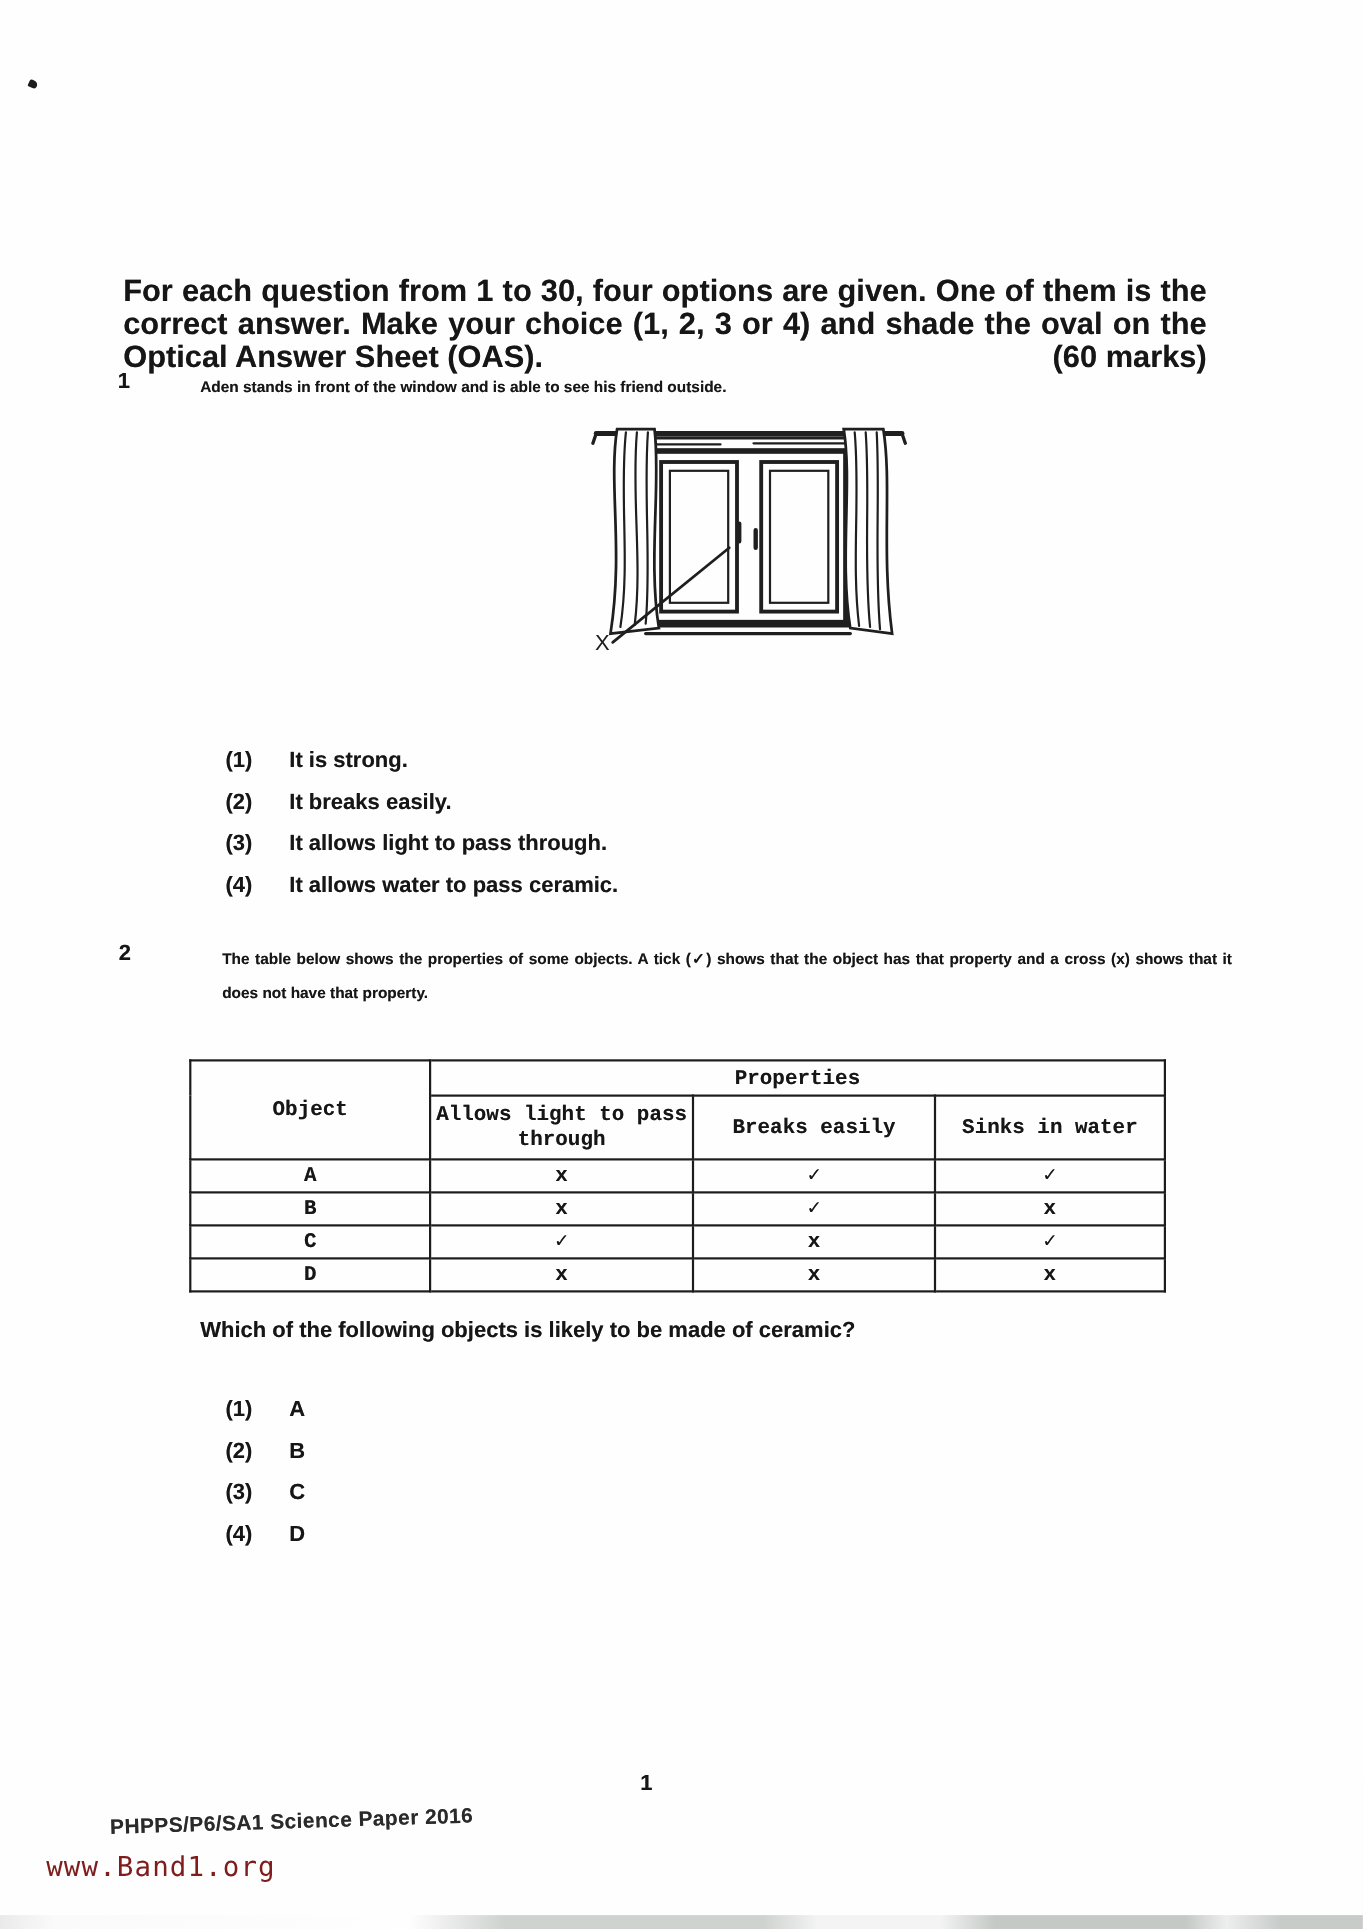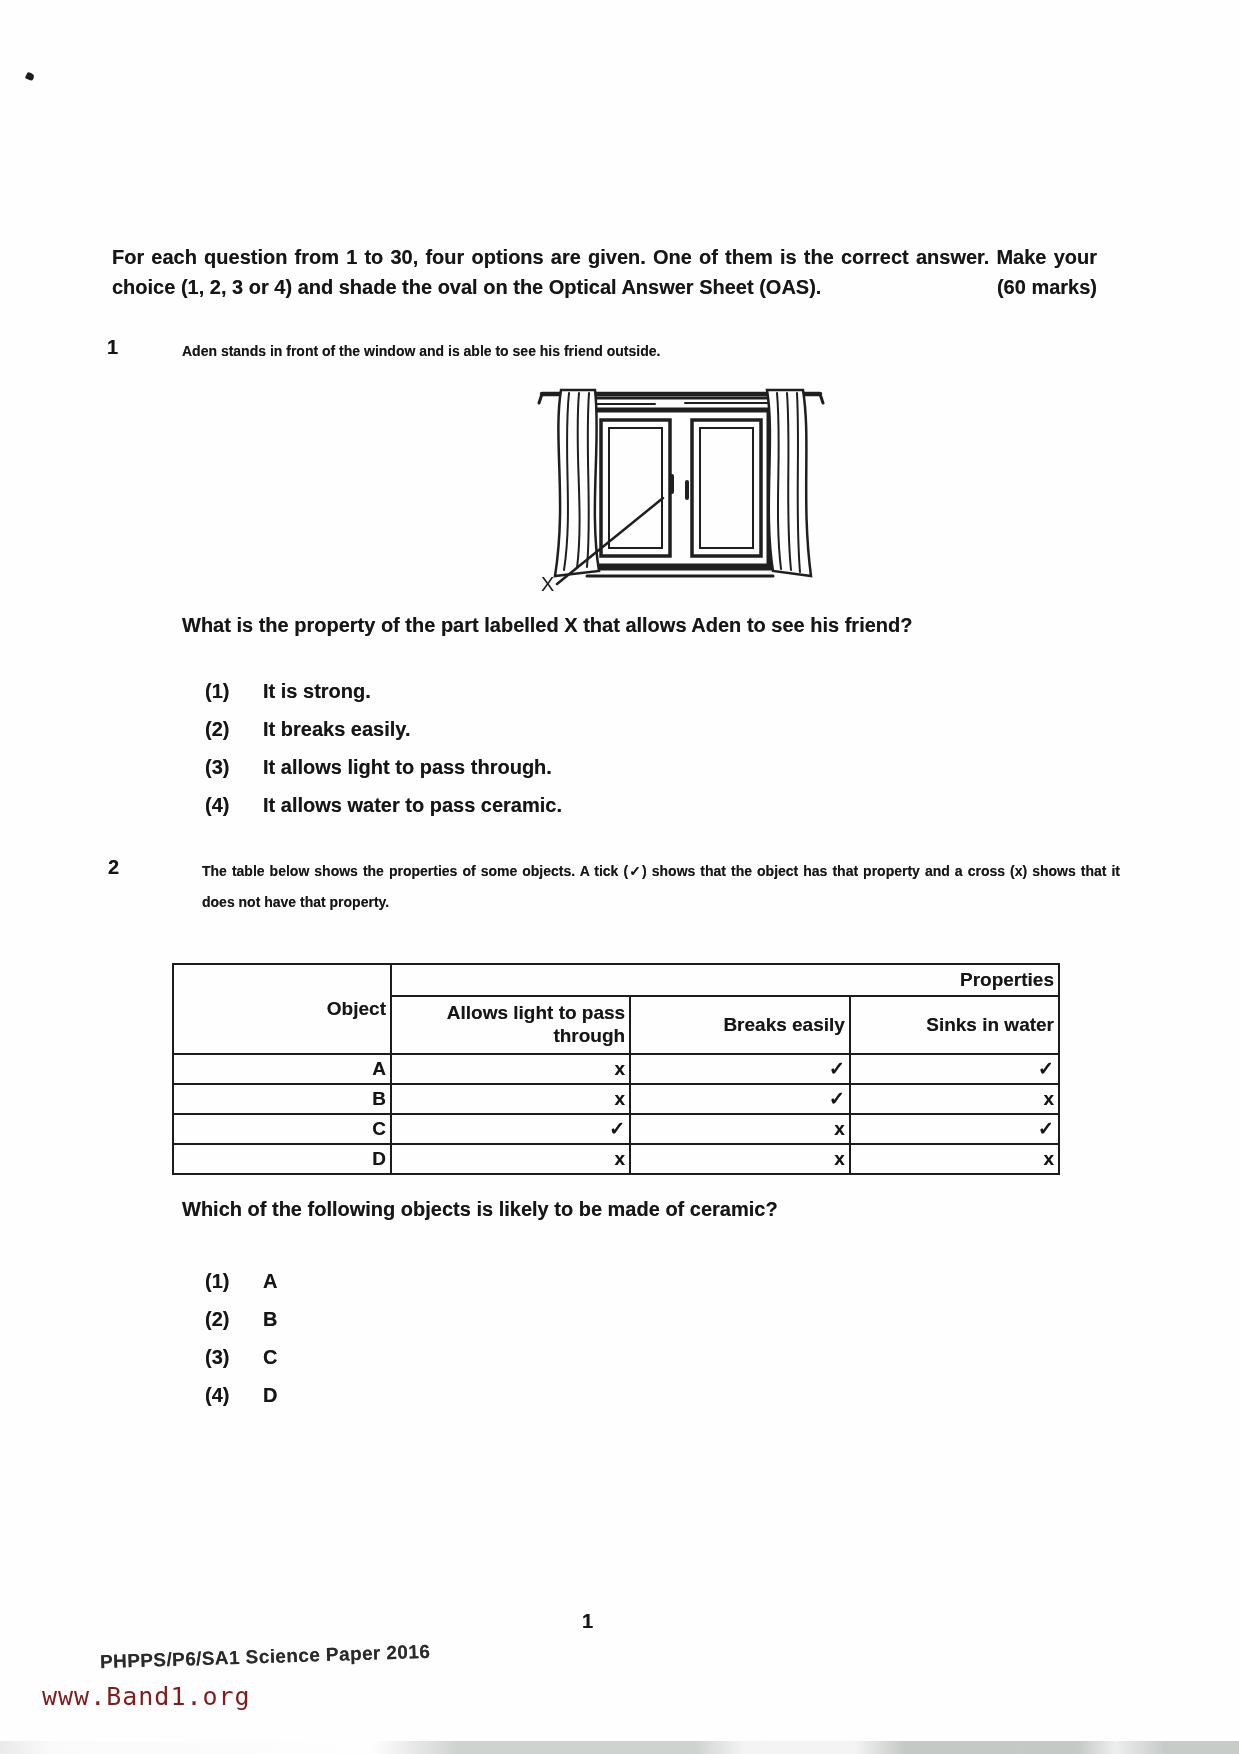--- a/index.html
+++ b/index.html
@@ -12,39 +12,39 @@
     font-family:"Liberation Sans",sans-serif;
     color:#161616;
   }
   .scan-text{
     font-weight:bold;
     text-shadow:0 0 .6px rgba(20,20,20,.55);
   }
   
   .instructions{
     position:absolute;top:222px;left:112px;width:985px;
-    font-size:20px;line-height:30px;text-align:justify;
+    font-size:28px;line-height:30px;text-align:justify;
   }
   .marks{float:right;margin-left:42px;}
   
   .q-num{position:absolute;font-size:20px;}
   .q-stem{position:absolute;left:182px;width:918px;font-size:14px;line-height:31px;text-align:justify;}
   .q-question{position:absolute;left:182px;width:918px;font-size:20px;}
   .options{position:absolute;left:205px;}
   .opt-row{display:flex;height:38px;align-items:center;font-size:20px;}
   .opt-num{width:58px;flex:0 0 58px;}
   
   .figure{position:absolute;top:380px;left:535px;width:295px;height:214px;}
   
   .prop-table-wrap{position:absolute;top:963px;left:172px;width:888px;}
   table.prop{border-collapse:collapse;width:888px;table-layout:fixed;}
   table.prop td{
-    border:2px solid #1c1c1c;text-align:right;vertical-align:middle;
+    border:2px solid #1c1c1c;text-align:center;vertical-align:middle;
     font-weight:bold;font-size:19px;line-height:1.2;
-    font-family:Liberation Sans, sans-serif;
+    font-family:Liberation Mono, monospace;
     text-shadow:0 0 .6px rgba(20,20,20,.5);
     padding:0 4px;
     margin-left:28px;
   }
   td.props-head{height:30px;}
   td.sub-head{height:56px;}
   td.data-cell{height:28px;font-size:20px;}
   
   .page-number{position:absolute;top:1610px;left:582px;font-size:20px;}
   .paper-ref{
@@ -129,21 +129,20 @@
         <path class="stroke" d="M242,13 C247,70 239,132 246,189" stroke-width="2"></path>
         <path class="stroke" d="M252,13 C256,70 250,130 256,190" stroke-width="2"></path>
         <path class="stroke" d="M262,13 C265,70 260,130 265,192" stroke-width="2"></path>
       </g>
 
       <path class="stroke" d="M22,204 L128,118" stroke-width="2.5"></path>
       <text x="6" y="211" font-size="20" font-family="Liberation Sans, sans-serif" fill="#1c1c1c">X</text>
     </svg>
   </div>
 
-  <div class="q-question scan-text" style="top:614px;">What is the property of the part labelled X that allows Aden to see his friend?</div>
 
   <div class="options" style="top:672px;">
     <div class="opt-row scan-text">
       <span class="opt-num">(1)</span>
       <span class="opt-text">It is strong.</span>
     </div>
     <div class="opt-row scan-text">
       <span class="opt-num">(2)</span>
       <span class="opt-text">It breaks easily.</span>
     </div>

